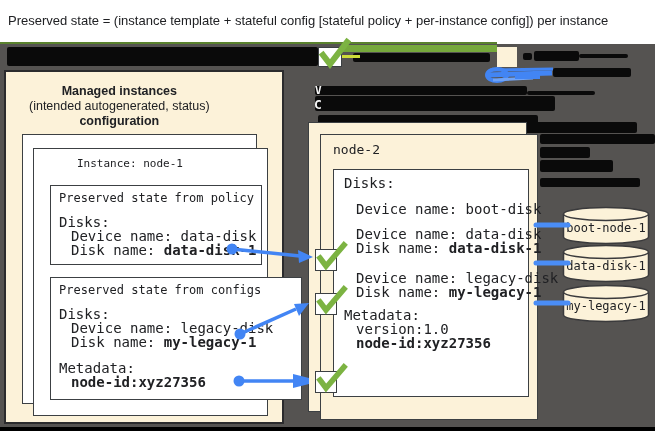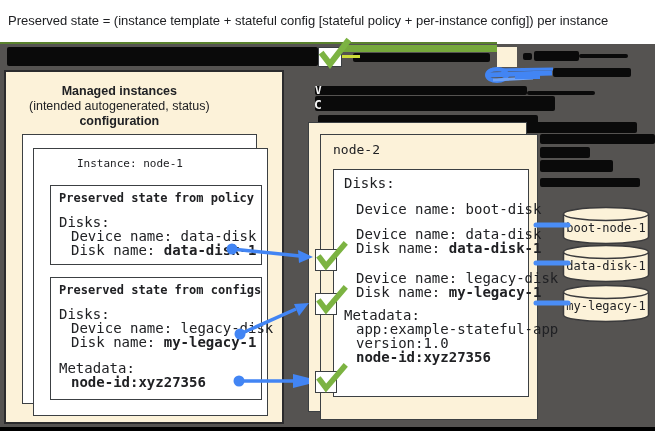--- a/index.html
+++ b/index.html
@@ -26,21 +26,21 @@
   #yellow-dash{left:342px;top:55px;width:18px;height:3px;background:#cddc39;}
   #legend-swatch{left:497px;top:47px;width:20px;height:20px;background:var(--cream);}
   
   .cream-panel{background:var(--cream);border:2px solid #2b2b2d;box-sizing:border-box;}
   .card{background:#fff;border:1.5px solid var(--border-dark);box-sizing:border-box;}
   .cream-card{background:var(--cream);border:1.5px solid var(--border-dark);box-sizing:border-box;}
   .mono{font-family:"DejaVu Sans Mono",monospace;color:var(--ink);}
   .tline{font-family:"DejaVu Sans Mono",monospace;font-size:14px;line-height:14px;color:var(--ink);white-space:nowrap;}
   .tline.ind{padding-left:12px;}
   .tline .b{font-weight:bold;}
-  .boxtitle{font-family:"DejaVu Sans Mono",monospace;font-weight:bold;font-size:12px;color:var(--ink);margin-bottom:10px;white-space:nowrap;}
+  .boxtitle{font-family:"DejaVu Sans Mono",monospace;font-weight:normal;font-size:12px;color:var(--ink);margin-bottom:10px;white-space:nowrap;}
   #left-heading .tline{font-family:"Liberation Sans",sans-serif;font-size:12.5px;line-height:15px;}
   
   .gcheck{width:22px;height:22px;background:#fff;border:1.5px solid var(--border-dark);box-sizing:border-box;}
   .gcheck svg, #legend-check svg{position:absolute;left:-3px;top:-8px;overflow:visible;}
   
   .cyl{width:88px;height:40px;}
   .cyl svg{position:absolute;left:0;top:0;overflow:visible;}
   .cyl .lbl{position:absolute;left:0;top:15px;width:88px;text-align:center;font-size:12px;font-family:"DejaVu Sans Mono",monospace;color:var(--ink);white-space:nowrap;}
   #overlay{left:0;top:0;width:655px;height:431px;pointer-events:none;}
 </style>
@@ -99,21 +99,21 @@
     <div class="abs card" style="left:27px;top:76px;width:235px;height:268px;">
       <div class="abs mono" style="left:19px;top:8px;font-size:11px;margin-left:24px;">Instance: node-1</div>
       <div class="abs card" style="left:16px;top:36px;width:212px;height:80px;padding:5px 0 0 8px;">
         <div class="boxtitle">Preserved state from policy</div>
         <div>
             <div class="tline"><span>Disks:</span></div>
             <div class="tline ind"><span>Device name: </span><span>data-disk</span></div>
             <div class="tline ind"><span>Disk name: </span><span class="b">data-disk-1</span></div>
           </div>
       </div>
-      <div class="abs card" style="left:16px;top:128px;width:212px;height:123px;padding:5px 0 0 8px;">
+      <div class="abs card" style="left:16px;top:128px;width:252px;height:123px;padding:5px 0 0 8px;">
         <div class="boxtitle">Preserved state from configs</div>
         <div>
             <div class="tline"><span>Disks:</span></div>
             <div class="tline ind"><span>Device name: </span><span>legacy-disk</span></div>
             <div class="tline ind"><span>Disk name: </span><span class="b">my-legacy-1</span></div>
             <div class="tline" style="margin-top: 12px;"><span>Metadata:</span></div>
             <div class="tline ind"><span class="b">node-id:xyz27356</span></div>
           </div>
       </div>
     </div>
@@ -124,21 +124,20 @@
     <div class="abs mono" style="left:12px;top:7px;font-size:13px;">node-2</div>
     <div class="abs card" style="left:12px;top:34px;width:196px;height:228px;padding:6px 0 0 10px;">
       <div>
           <div class="tline"><span>Disks:</span></div>
           <div class="tline ind" style="margin-top: 12px;"><span>Device name: </span><span>boot-disk</span></div>
           <div class="tline ind" style="margin-top: 11px;"><span>Device name: </span><span>data-disk</span></div>
           <div class="tline ind"><span>Disk name: </span><span class="b">data-disk-1</span></div>
           <div class="tline ind" style="margin-top: 16px;"><span>Device name: </span><span>legacy-disk</span></div>
           <div class="tline ind"><span>Disk name: </span><span class="b">my-legacy-1</span></div>
           <div class="tline" style="margin-top: 9px;"><span>Metadata:</span></div>
-          <div class="tline ind"><span>app:example-stateful-app</span></div>
           <div class="tline ind"><span>version:1.0</span></div>
           <div class="tline ind"><span class="b">node-id:xyz27356</span></div>
         </div>
     </div>
   </div>
 
   <div class="abs gcheck" style="left:315px;top:249px;">
     <svg width="34" height="30" viewBox="0 0 34 30">
       <path d="M7 16 L13 24 L31 3" fill="none" stroke="var(--check)" stroke-width="5.5" stroke-linecap="square"></path>
     </svg>

